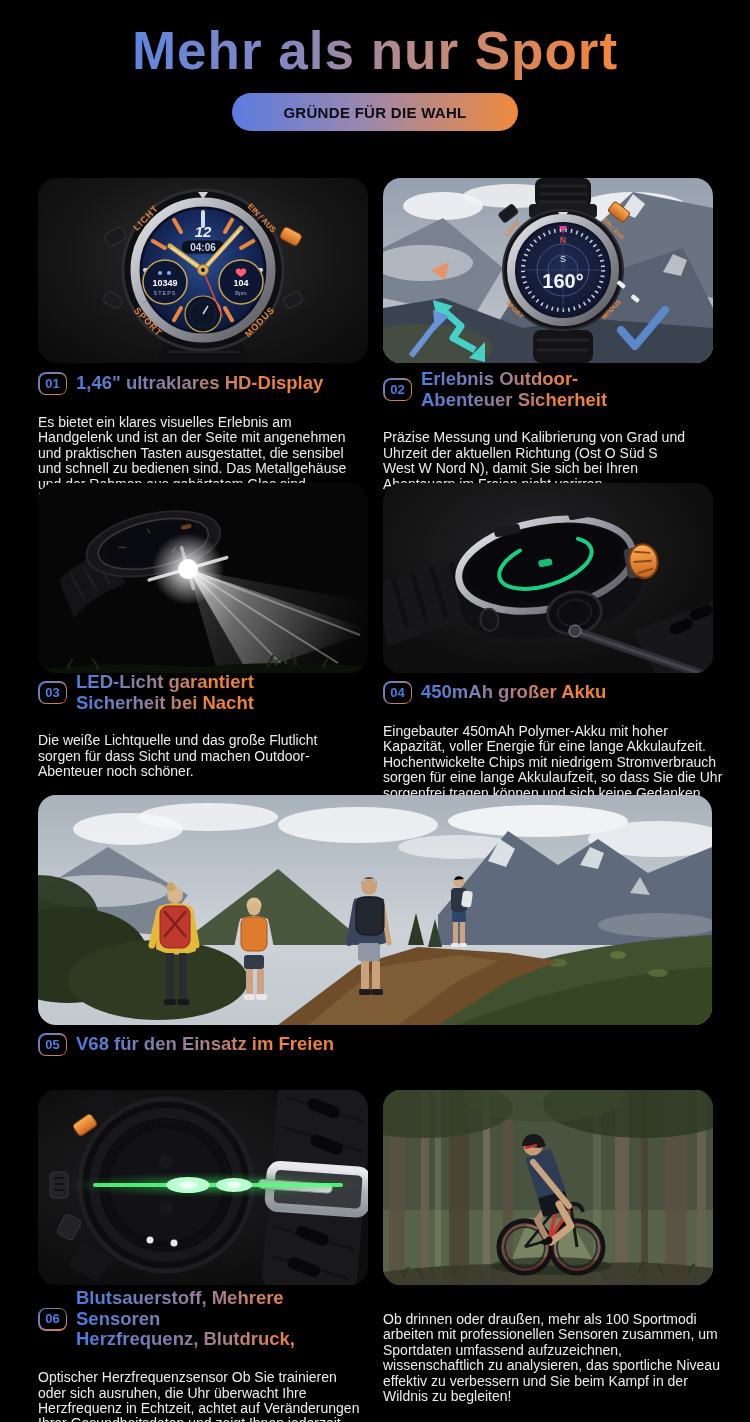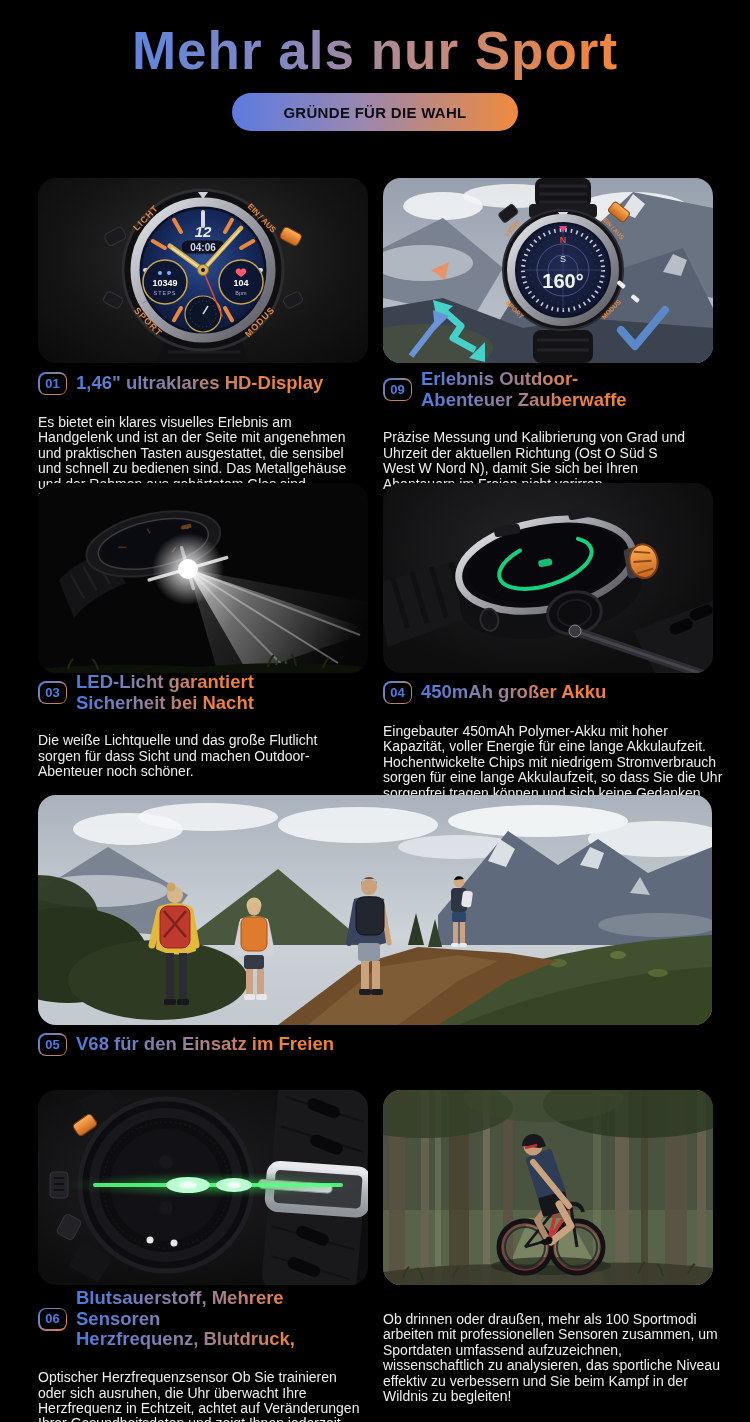--- a/index.html
+++ b/index.html
@@ -206,25 +206,25 @@
       <div class="ftitle">
           <span>1,46" ultraklares HD-Display</span>
         </div>
     </div>
     <div class="fbody">Es bietet ein klares visuelles Erlebnis am Handgelenk und ist an der Seite mit angenehmen und praktischen Tasten ausgestattet, die sensibel und schnell zu bedienen sind. Das Metallgehäuse und der Rahmen aus gehärtetem Glas sind kratzfest und widerstandsfähig.</div>
   </div>
 
   <div class="feature f02">
     <div class="fhead">
       <span class="badge">
-          <i>09</i>
+          <i>02</i>
         </span>
       <div class="ftitle">
           <span>Erlebnis Outdoor-</span>
-          <span>Abenteuer Zauberwaffe</span>
+          <span>Abenteuer Sicherheit</span>
         </div>
     </div>
     <div class="fbody">Präzise Messung und Kalibrierung von Grad und Uhrzeit der aktuellen Richtung (Ost O Süd S West W Nord N), damit Sie sich bei Ihren Abenteuern im Freien nicht verirren.</div>
   </div>
 
   <div class="card c2l">
     <svg viewBox="0 0 330 190">
       <defs>
         <linearGradient id="beamW" gradientUnits="userSpaceOnUse" x1="150" y1="86" x2="310" y2="175">
           <stop offset="0" stop-color="rgba(255,255,255,0.95)"></stop>

